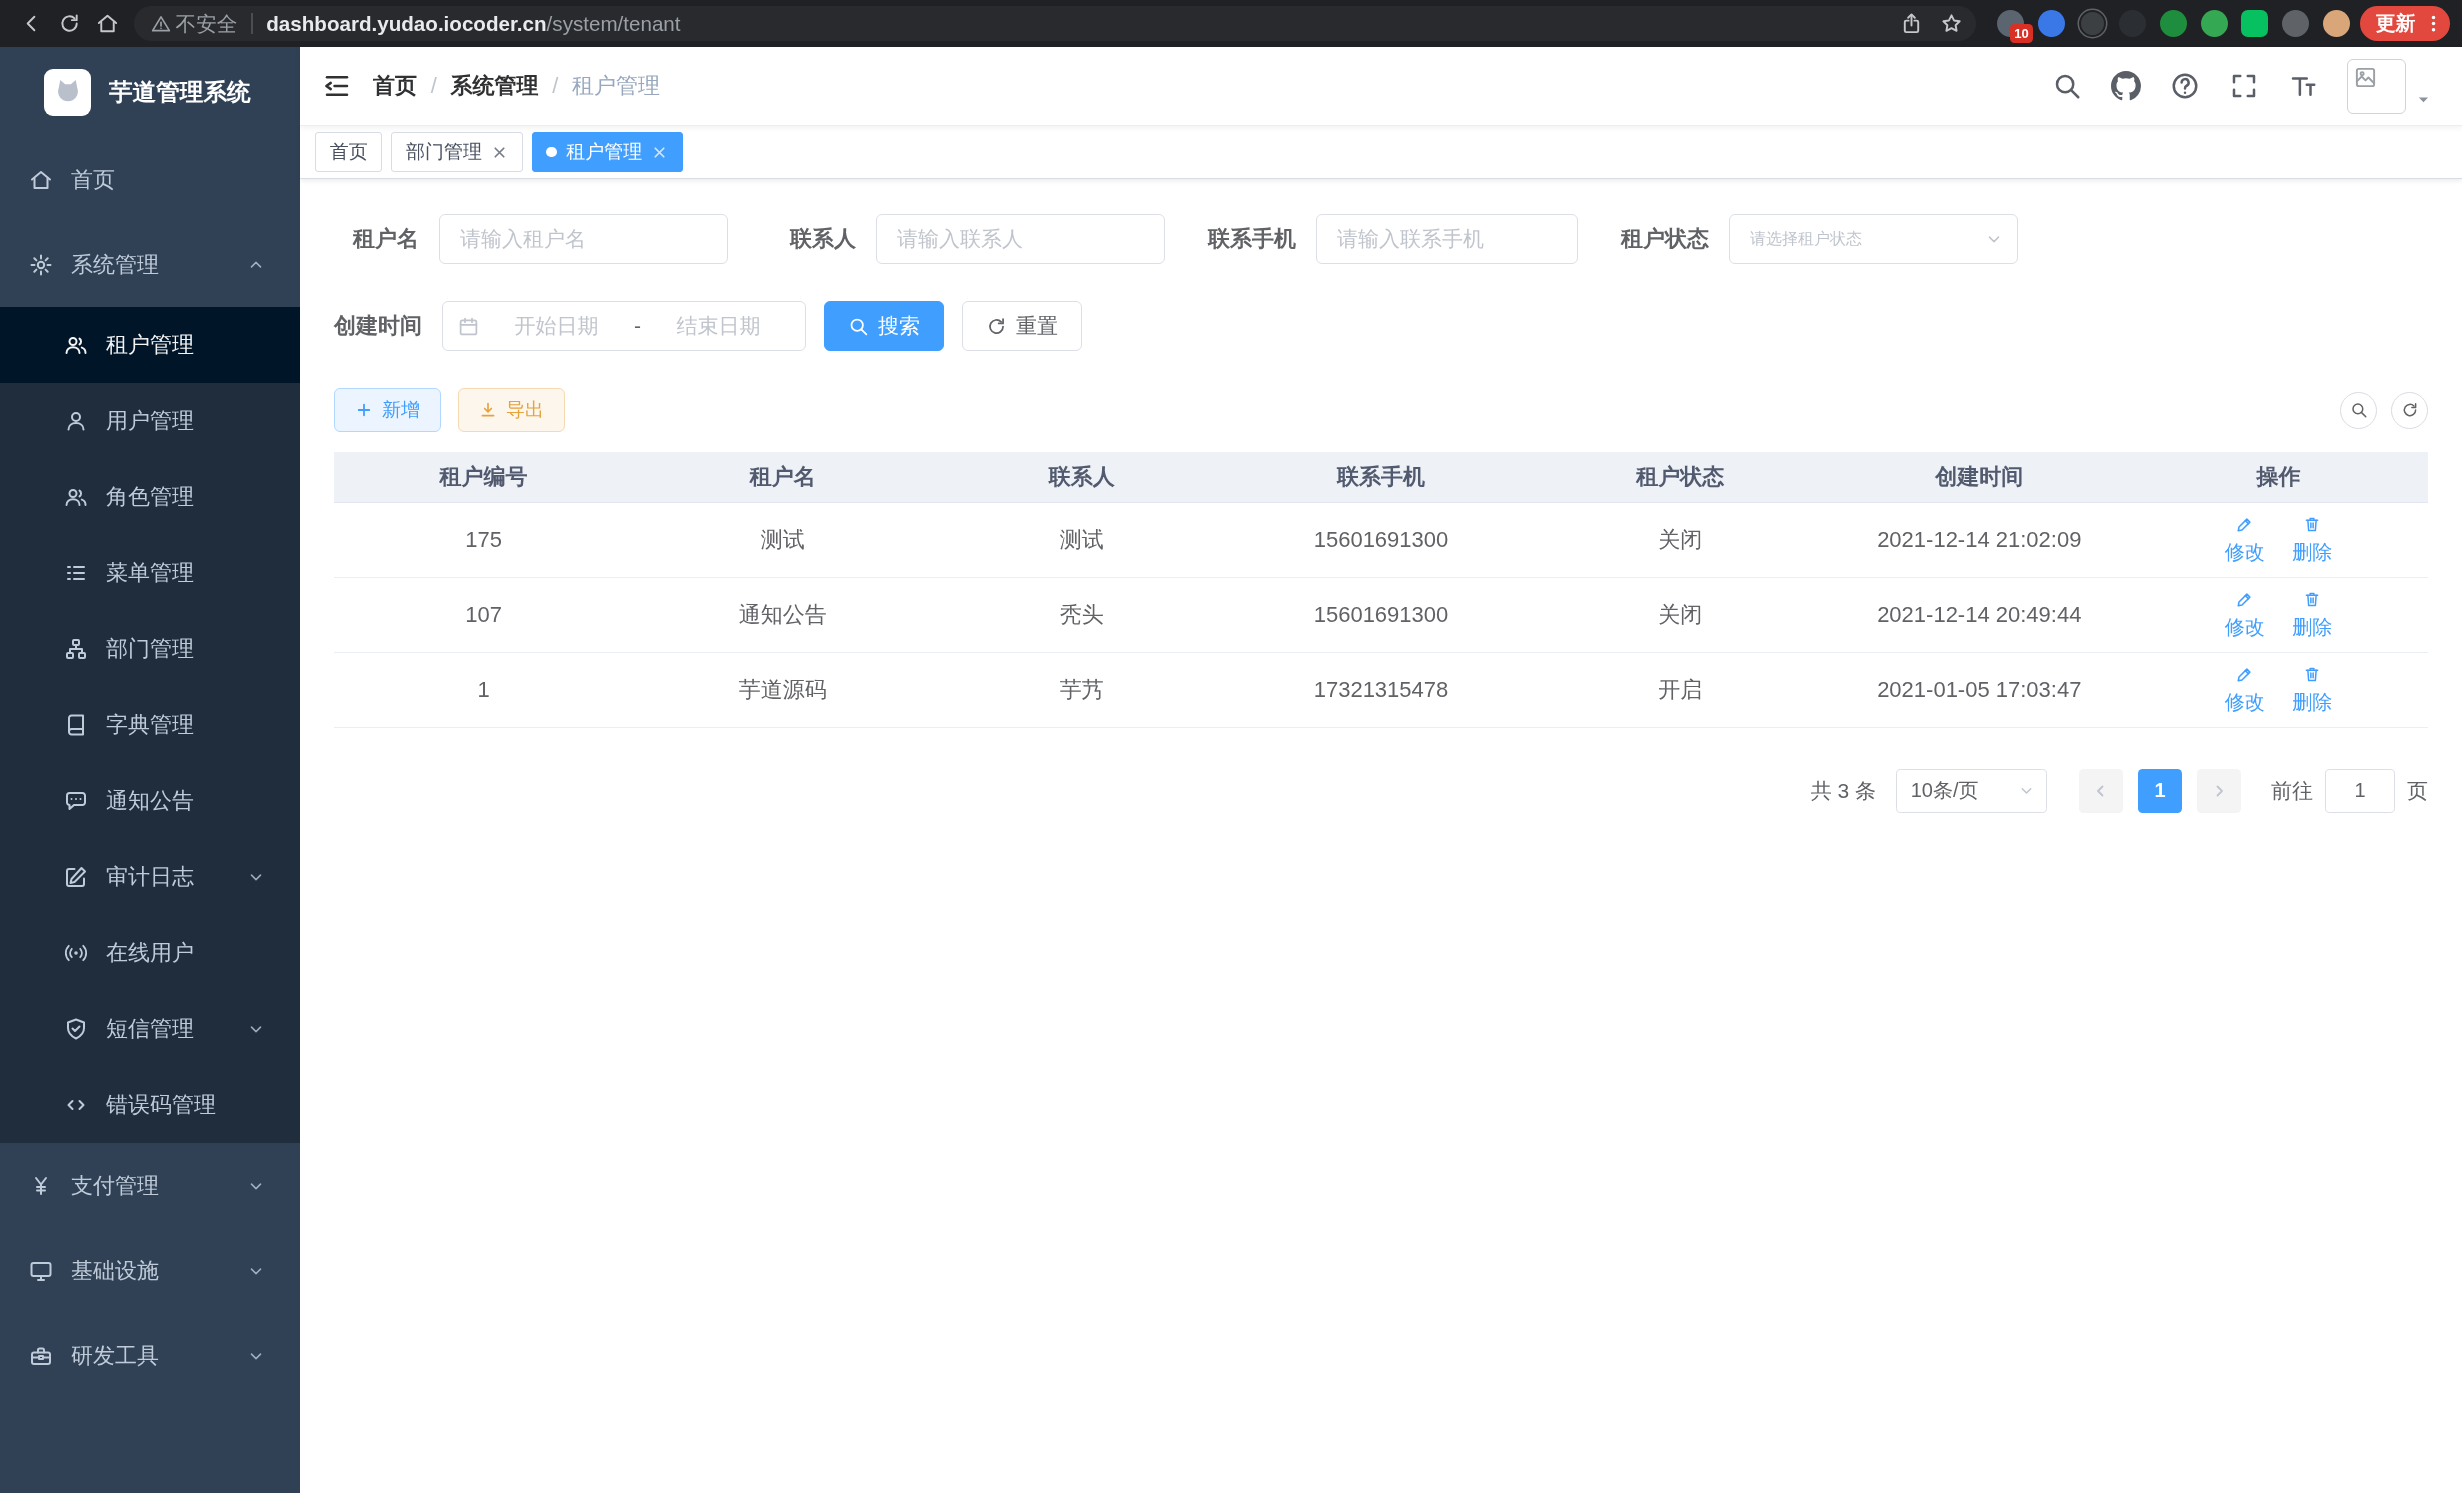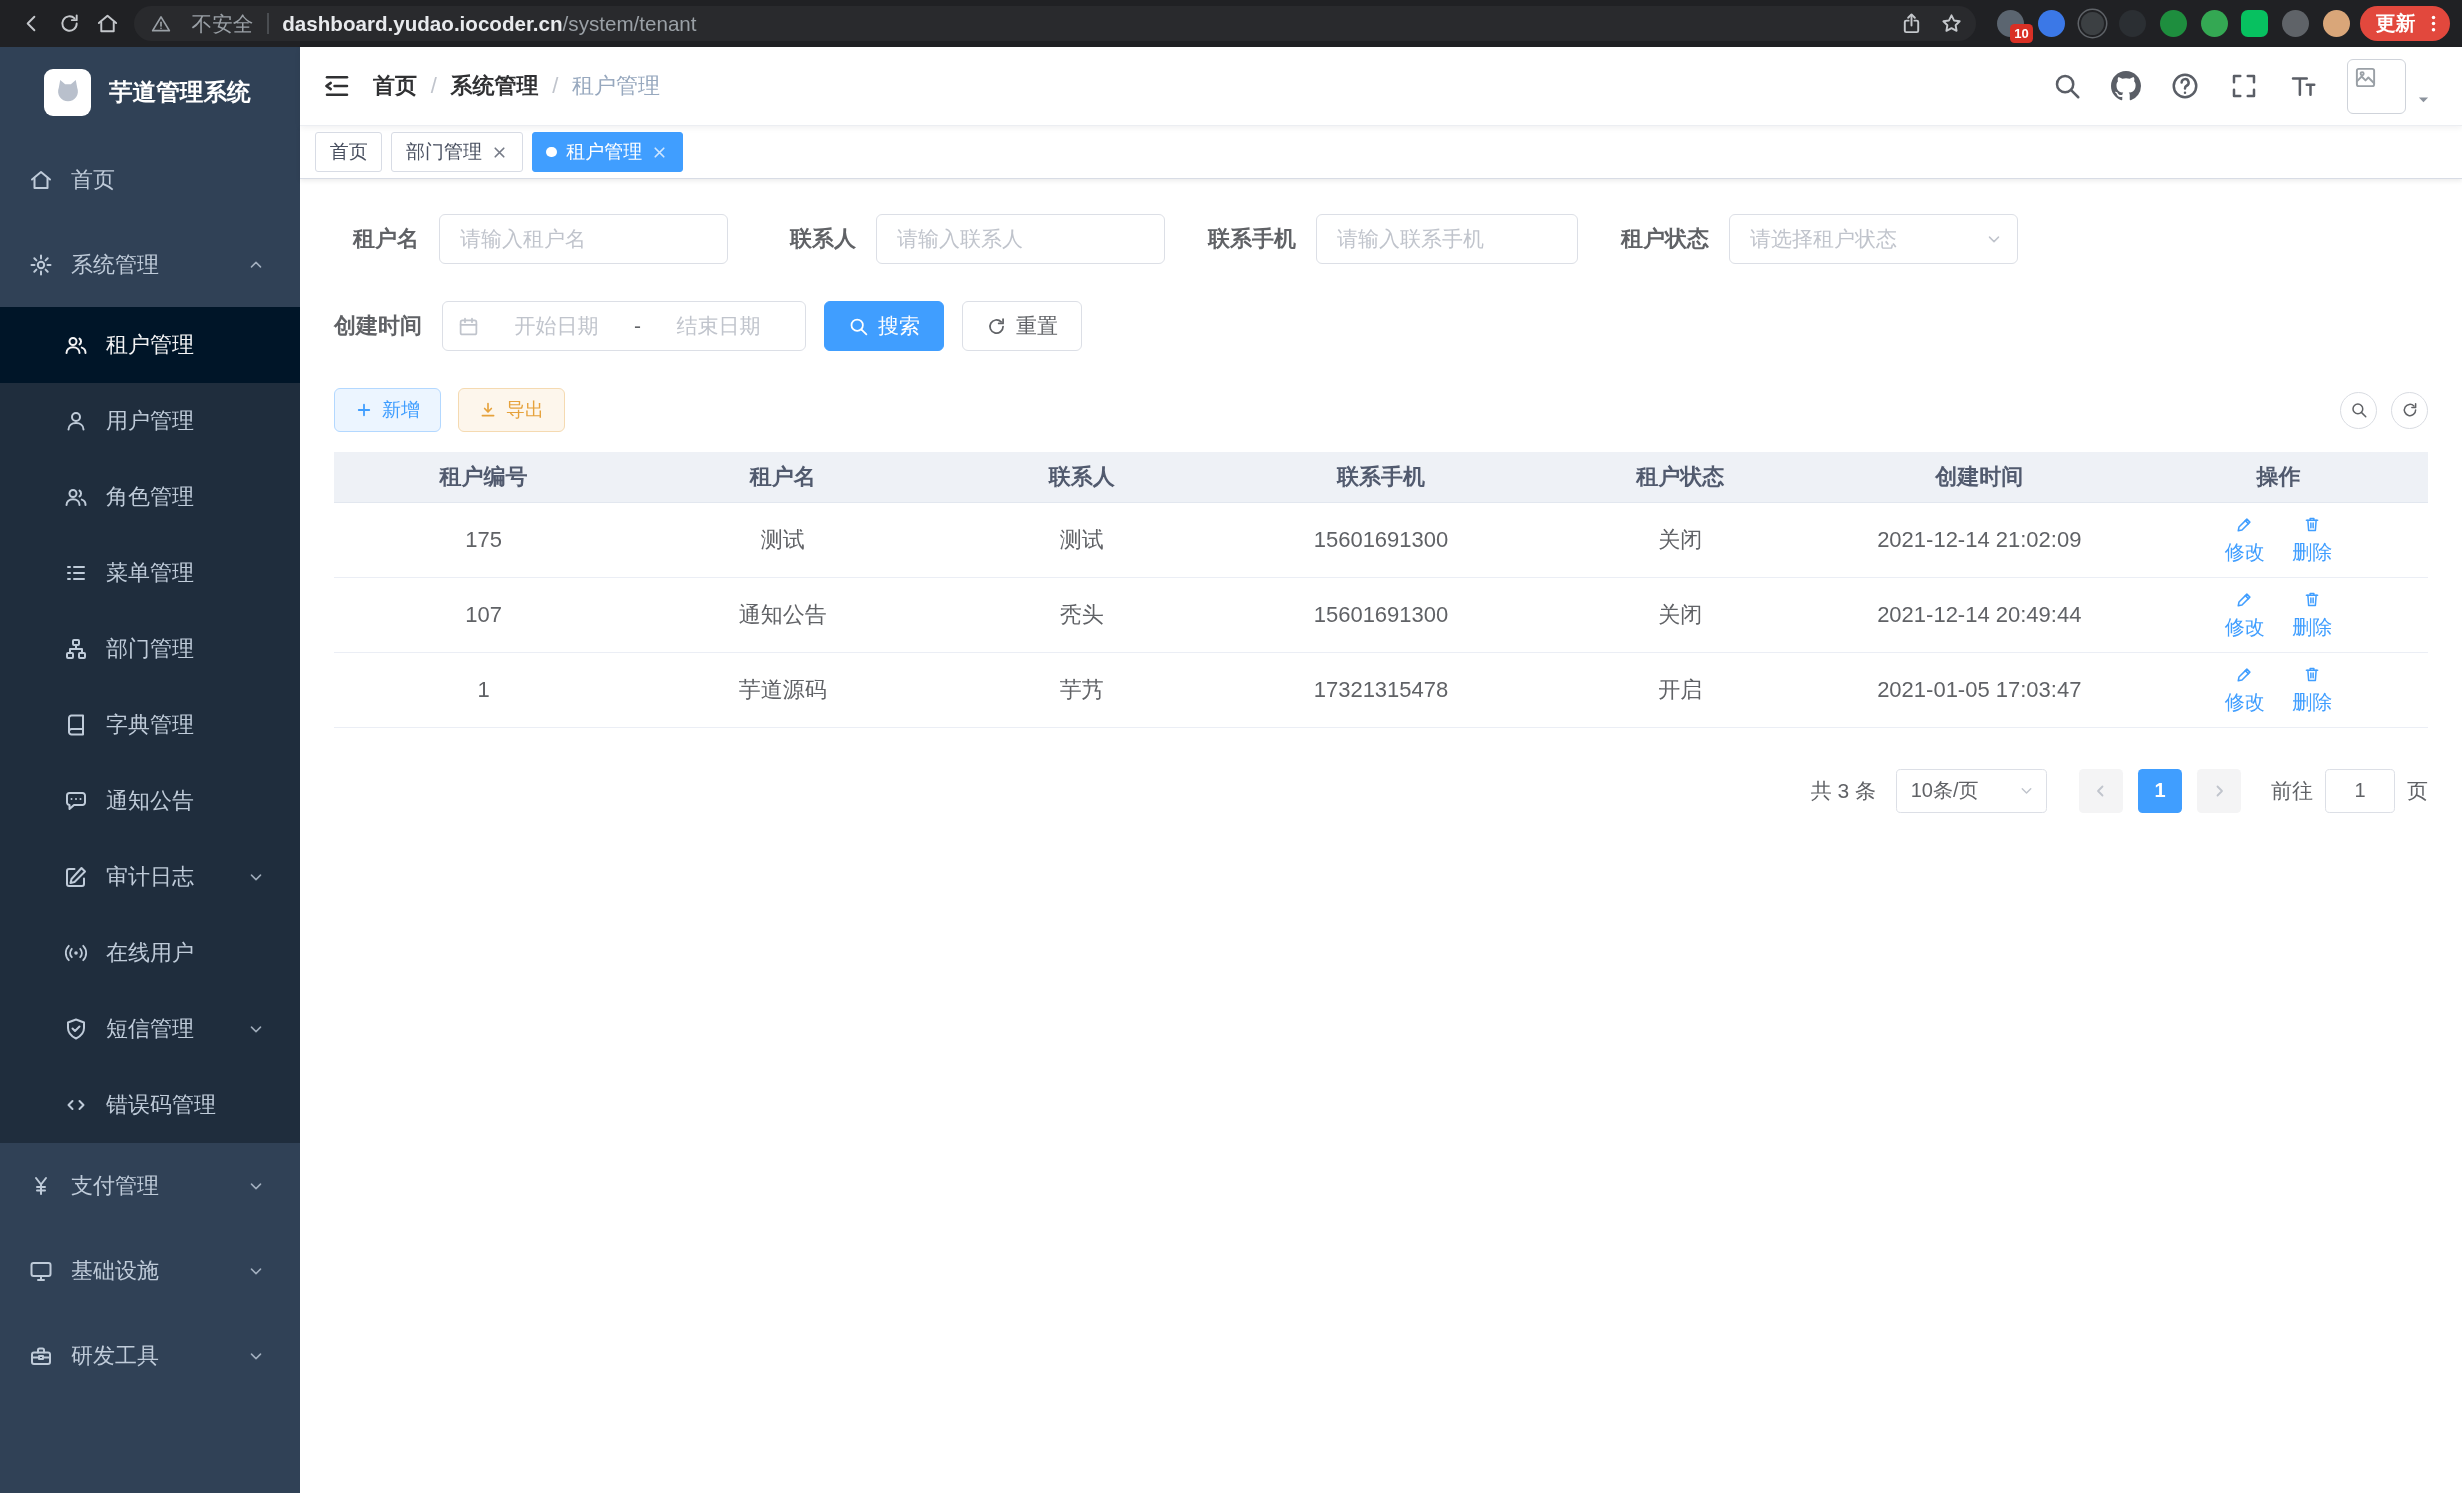--- a/index.html
+++ b/index.html
@@ -6,21 +6,21 @@
   * { margin:0; padding:0; box-sizing:border-box; }
   html,body { width:2462px; height:1494px; }
   body { font-family:"Liberation Sans","DejaVu Sans",sans-serif; background:#fff; color:#606266; font-size:22px; overflow:hidden; }
   .ic { display:block; flex-shrink:0; }
 
   
   .chrome-bar { height:47px; background:#202124; display:flex; align-items:center; padding:0 12px; }
   .chrome-btn { width:38px; height:38px; border-radius:50%; display:flex; align-items:center; justify-content:center; color:#c4c7cb; cursor:pointer; }
   .chrome-btn .ic { width:23px; height:23px; }
   .omnibox { flex:1; min-width:0; height:35px; margin:0 10.7px 0 7.6px; background:#292a2d; border-radius:17.5px; display:flex; align-items:center; padding:0 7.6px 0 17px; }
-  .sec-chip { display:flex; align-items:center; gap:21px; color:#9aa0a6; font-size:20.6px; white-space:nowrap;text-align:right; }
+  .sec-chip { display:flex; align-items:center; gap:5px; color:#9aa0a6; font-size:20.6px; white-space:nowrap;text-align:right; }
   .sec-chip .ic { width:20px; height:20px; }
   .omni-div { width:1.5px; height:21px; background:#4a4d51; margin:0 13.7px; }
   .url { font-size:20.6px; white-space:nowrap; overflow:hidden; flex:1; }
   .url .domain { color:#e8eaed; font-weight:700; }
   .url .path { color:#9aa0a6; }
   .omni-actions { display:flex; align-items:center; gap:6px; color:#c4c7cb; }
   .omni-actions .chrome-btn { width:34px; height:34px; }
   .ext-tray { display:flex; align-items:center; gap:13.7px; margin:0 10.7px; }
   .ext { width:27px; height:27px; border-radius:50%; position:relative; cursor:pointer; }
   .ext.square { border-radius:6.9px; }
@@ -69,21 +69,21 @@
   .tag .dot { width:10.7px; height:10.7px; border-radius:50%; background:#fff; }
 
   
   .content { flex:1; padding:35px 34px 0 34px; background:#fff; overflow:hidden; }
   .filter-row { display:flex; align-items:center; margin-bottom:37px; }
   .f-item { display:flex; align-items:center; margin-right:43px; }
   .f-label { font-weight:700; color:#606266; margin-right:20px; min-width:85px; text-align:right; white-space:nowrap; }
   .input { width:289px; height:50px; border:1.5px solid #dcdfe6; border-radius:6px; padding:0 20px; font-size:21px; color:#606266; background:#fff; outline:none; font-family:inherit; }
   .input::placeholder { color:#c0c4cc; }
   .input.narrow { width:262px; }
-  .select { width:289px; height:50px; border:1.5px solid #dcdfe6; border-radius:6px; display:flex; align-items:center; padding:0 43px 0 20px; color:#c0c4cc; font-size:21px; position:relative; cursor:pointer; background:#fff; }
+  .select { width:289px; height:50px; border:1.5px solid #dcdfe6; border-radius:6px; display:flex; align-items:center; padding:0 43px 0 20px; color:#c0c4cc; font-size:16px; position:relative; cursor:pointer; background:#fff; }
   .select .caret { position:absolute; right:13.7px; top:50%; margin-top:-9px; width:18px; height:18px; color:#c0c4cc; }
   .date-range { width:364px; height:50px; border:1.5px solid #dcdfe6; border-radius:6px; display:flex; align-items:center; padding:0 15px; gap:6px; font-size:21px; color:#c0c4cc; background:#fff; cursor:pointer; }
   .date-range .ic { width:21px; height:21px; color:#c0c4cc; }
   .date-range .dph { flex:1; text-align:center; white-space:nowrap; }
   .date-range .dsep { color:#606266; }
   .btn { display:inline-flex; align-items:center; justify-content:center; gap:9px; border-radius:6px; font-size:21px; height:50px; padding:8px 23px; border:1.5px solid transparent; cursor:pointer; white-space:nowrap; font-family:inherit; }
   .btn .ic { width:21px; height:21px; }
   .btn-primary { background:#409eff; border-color:#409eff; color:#fff; }
   .btn-default { background:#fff; border-color:#dcdfe6; color:#606266; }
   .ml24 { margin-left:18px; }

